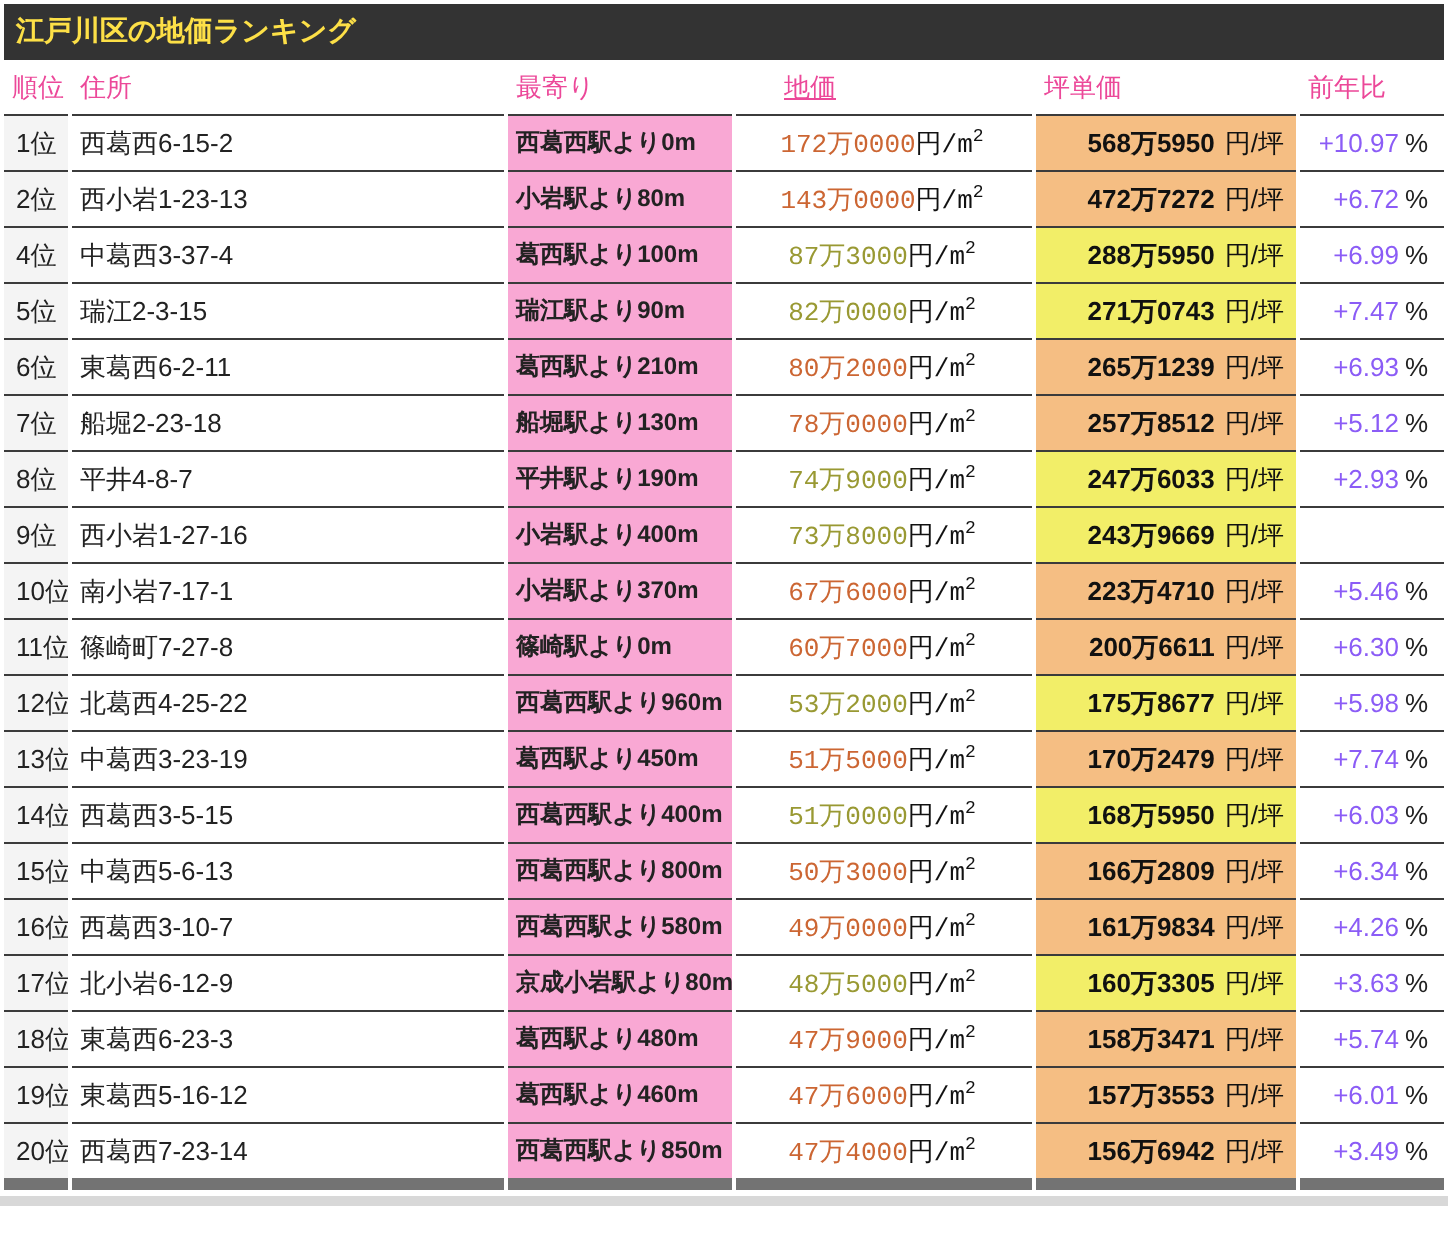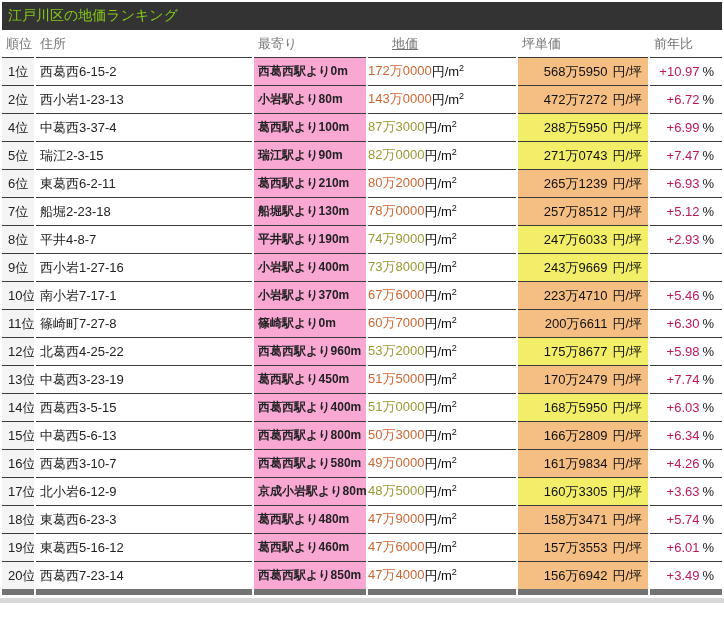--- a/index.html
+++ b/index.html
@@ -9,46 +9,46 @@
     padding-top:2px;box-sizing:border-box;
     -webkit-font-smoothing:none;
   }
   table.lp{
     width:724px;table-layout:fixed;
     border-collapse:separate;border-spacing:2px 0;
   }
   td{margin:0;overflow:hidden;white-space:nowrap;}
   
   td.title-cell{
-    background:#333333;color:#84cc16;font-weight:normal;
+    background:#333333;color:#fde047;font-weight:bold;
     font-size:14px;height:28px;padding:0 0 0 6px;vertical-align:middle;margin-top:18px;
   }
   
   tr.head-row td{
-    background:#ffffff;color:#737373;font-size:13px;height:27px;
+    background:#ffffff;color:#ec4899;font-size:13px;height:27px;
     vertical-align:middle;padding:0 0 0 4px;
   }
   tr.head-row td.ph-price{padding-left:24px;text-decoration:underline;}
   
   tbody td{
     height:27px;vertical-align:middle;font-size:13px;color:#222222;
     border-top:1px solid #3b3b3b;background:#ffffff;padding:0;
   }
   tbody tr:last-child td{border-bottom:6px solid #737373;}
   td.c-rank{background:#f4f4f4;padding-left:6px;}
   td.c-addr{padding-left:4px;}
   td.c-sta {background:#f9a8d4;padding-left:4px;font-size:12px;font-weight:bold;}
-  td.c-price{text-align:left;padding-right:2px;}
+  td.c-price{text-align:center;padding-right:2px;font-family:Liberation Mono, monospace;}
   td.c-price .unit{color:#111111;}
   td.c-price sup{font-size:9px;}
   td.c-tsubo{text-align:right;padding-right:6px;}
-  td.c-tsubo .num{font-weight:normal;color:#111111;}
+  td.c-tsubo .num{font-weight:bold;color:#111111;}
   td.c-tsubo .unit{margin-left:5px;color:#111111;}
   td.c-yoy{text-align:right;padding-right:8px;}
-  td.c-yoy .num{color:#be185d;}
+  td.c-yoy .num{color:#8b5cf6;}
   td.c-yoy .unit{color:#222222;margin-left:3px;}
   tr.tone-orange td.c-price .num{color:#cc6633;}
   tr.tone-yellow td.c-price .num{color:#999933;}
   tr.tone-orange td.c-tsubo{background:#f5be83;}
   tr.tone-yellow td.c-tsubo{background:#f2ee68;}
   .bottom-bar{
     width:724px;height:5px;background:#d8d8d8;margin-top:2px;
     border-top:1px solid #ffffff;
   }
 </style>

